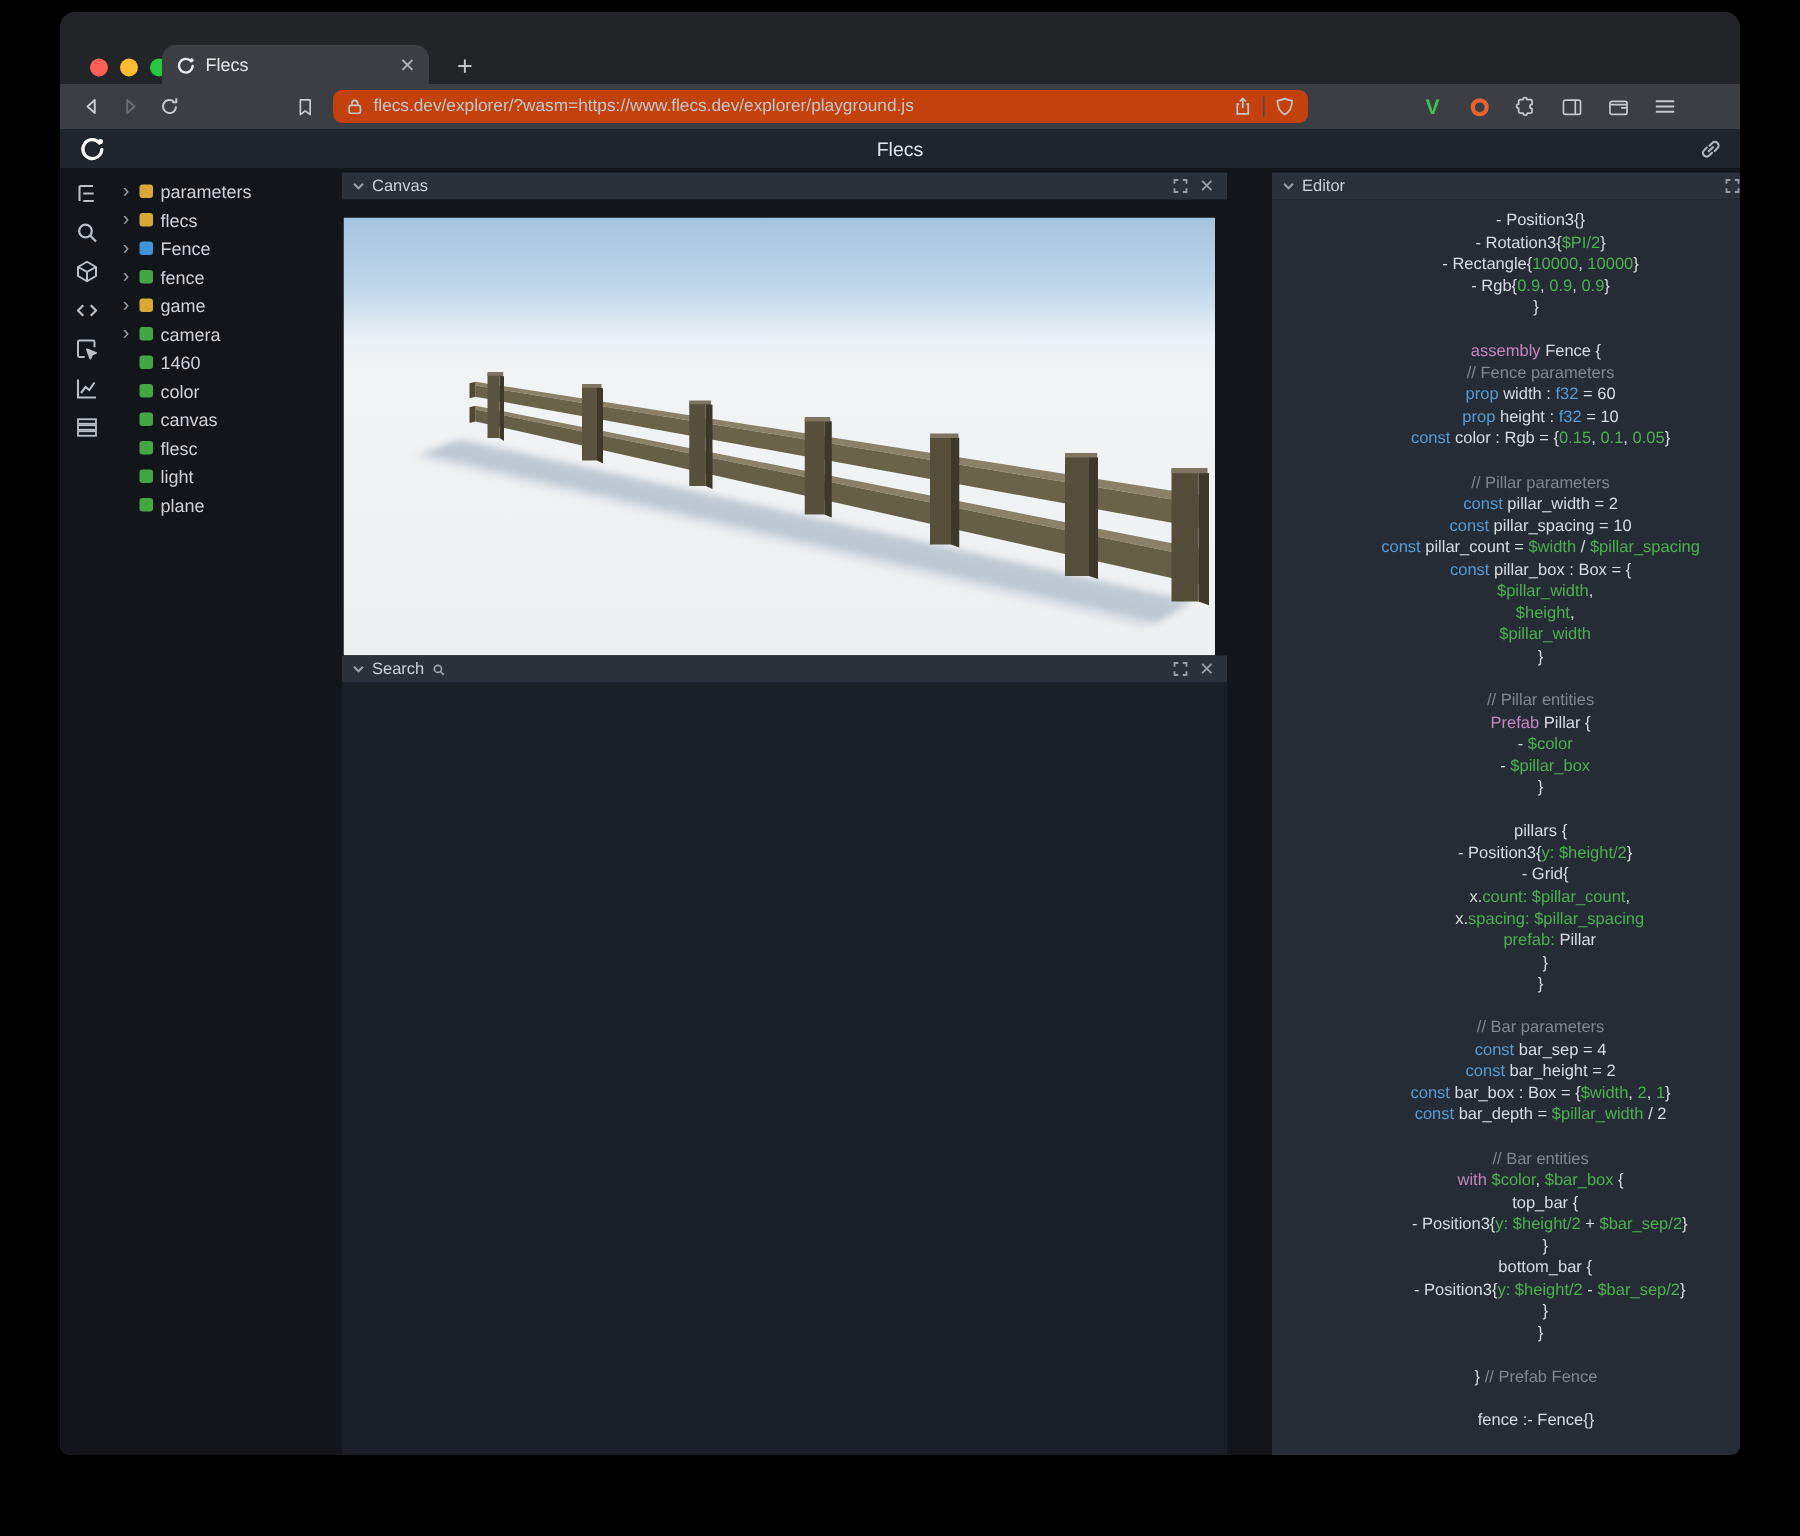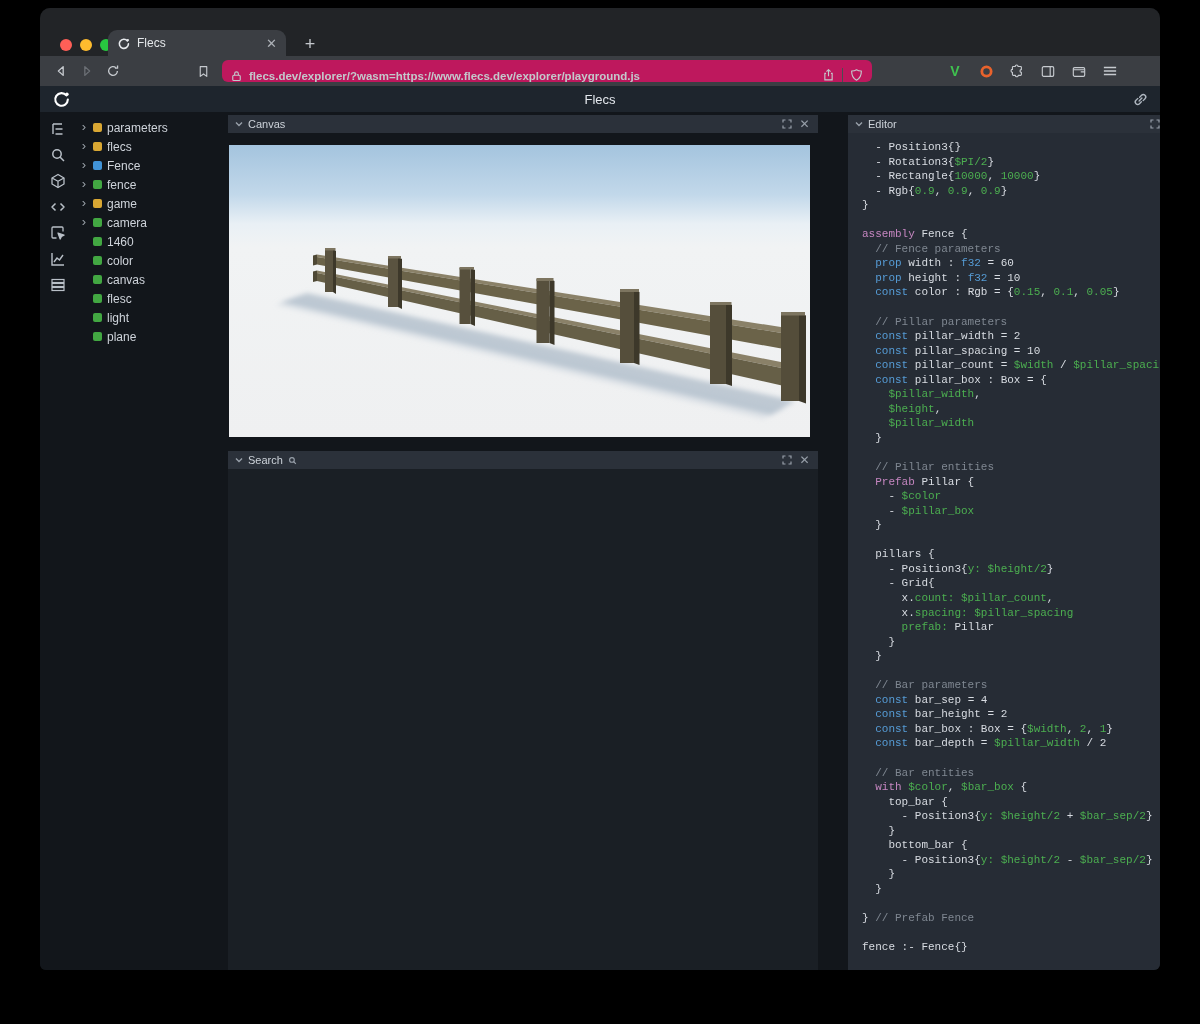--- a/index.html
+++ b/index.html
@@ -20,22 +20,22 @@
   .tab-close { color:#aeb2b8; font-size:13px; line-height:1; cursor:default; }
   .newtab { position:absolute; left:258px; top:24px; width:24px; height:24px; color:#c3c7cc;
             font-size:18px; display:flex; align-items:center; justify-content:center; }
 
   .navbar { position:absolute; top:48px; left:0; right:0; height:30px; background:#3b3e43;
             display:flex; align-items:center; padding:0 8px; }
   .nav-btn { width:26px; height:24px; display:flex; align-items:center; justify-content:center;
              color:#c6cacf; }
   .nav-btn.dim { color:#6b6f75; }
   .bookmark-btn { margin-left:64px; }
-  .urlbar { flex:1; max-width:650px; height:22px; background:#be185d; border-radius:6px;
-            margin:0 72px 0 6px; display:flex; align-items:flex-end; padding:0 9px; gap:7px;font-weight:bold; }
+  .urlbar { flex:1; max-width:650px; height:22px; background:#c2410c; border-radius:6px;
+            margin:0 72px 0 6px; display:flex; align-items:center; padding:0 9px; gap:7px; }
   .url-text { flex:1; font-size:11.5px; color:#c4c8cc; white-space:nowrap; overflow:hidden; }
   .url-div { width:1px; height:14px; background:#4a4d52; }
   .ext-icons { display:flex; align-items:center; gap:9px; margin-right:2px; }
   .ext { width:22px; height:22px; display:flex; align-items:center; justify-content:center; color:#c6cacf; }
   .vm { color:#3fc24f; font-weight:bold; font-size:14px; }
 
   
   .app-header { position:absolute; top:78px; left:0; right:0; height:26px; background:#1e252d;
                 display:flex; align-items:center; padding:0 12px; }
   .app-title { position:absolute; left:0; right:0; text-align:center; font-size:13px; color:#e3e7ec; }
@@ -59,26 +59,26 @@
 
   .panel-header { height:18px; background:#2b313a; display:flex; align-items:center; gap:5px;
                   padding:0 7px; flex:none; }
   .panel-title { font-size:11px; color:#ccd2d9; }
   .ph-spacer { flex:1; }
   .ph-icon { width:13px; height:13px; display:flex; align-items:center; justify-content:center;
              color:#98a0aa; font-size:12px; line-height:1; }
   .chev { color:#98a0aa; display:flex; align-items:center; }
 
   .canvas-render { width:581px; height:292px; margin:12px 0 0 1px; display:block; }
-  .search-panel { margin-top:14px; flex:1; display:flex; flex-direction:column; }
+  .search-panel { flex:1; display:flex; flex-direction:column; }
   .search-body { flex:1; background:#1a1f25; }
 
   .editor-body { flex:1; background:#262c35; overflow:hidden; }
-  .editor-code { padding:7px 0 0 14px; font-family:Liberation Mono, monospace;
-                 font-size:11px; line-height:14.55px; white-space:pre; }
+  .editor-code { padding:7px 0 0 14px; font-family:Liberation Sans, sans-serif;
+                 font-size:11px; line-height:14.55px; white-space:pre;text-align:center; }
   .code-line { height:14.55px; }
   .tk-w{color:#d8dce2} .tk-b{color:#569cd6} .tk-p{color:#c586c0}
   .tk-g{color:#4caf50} .tk-c{color:#7f8791}
 
   svg { display:block; }
 </style>
 </head>
 <body>
 
 <div class="window">

